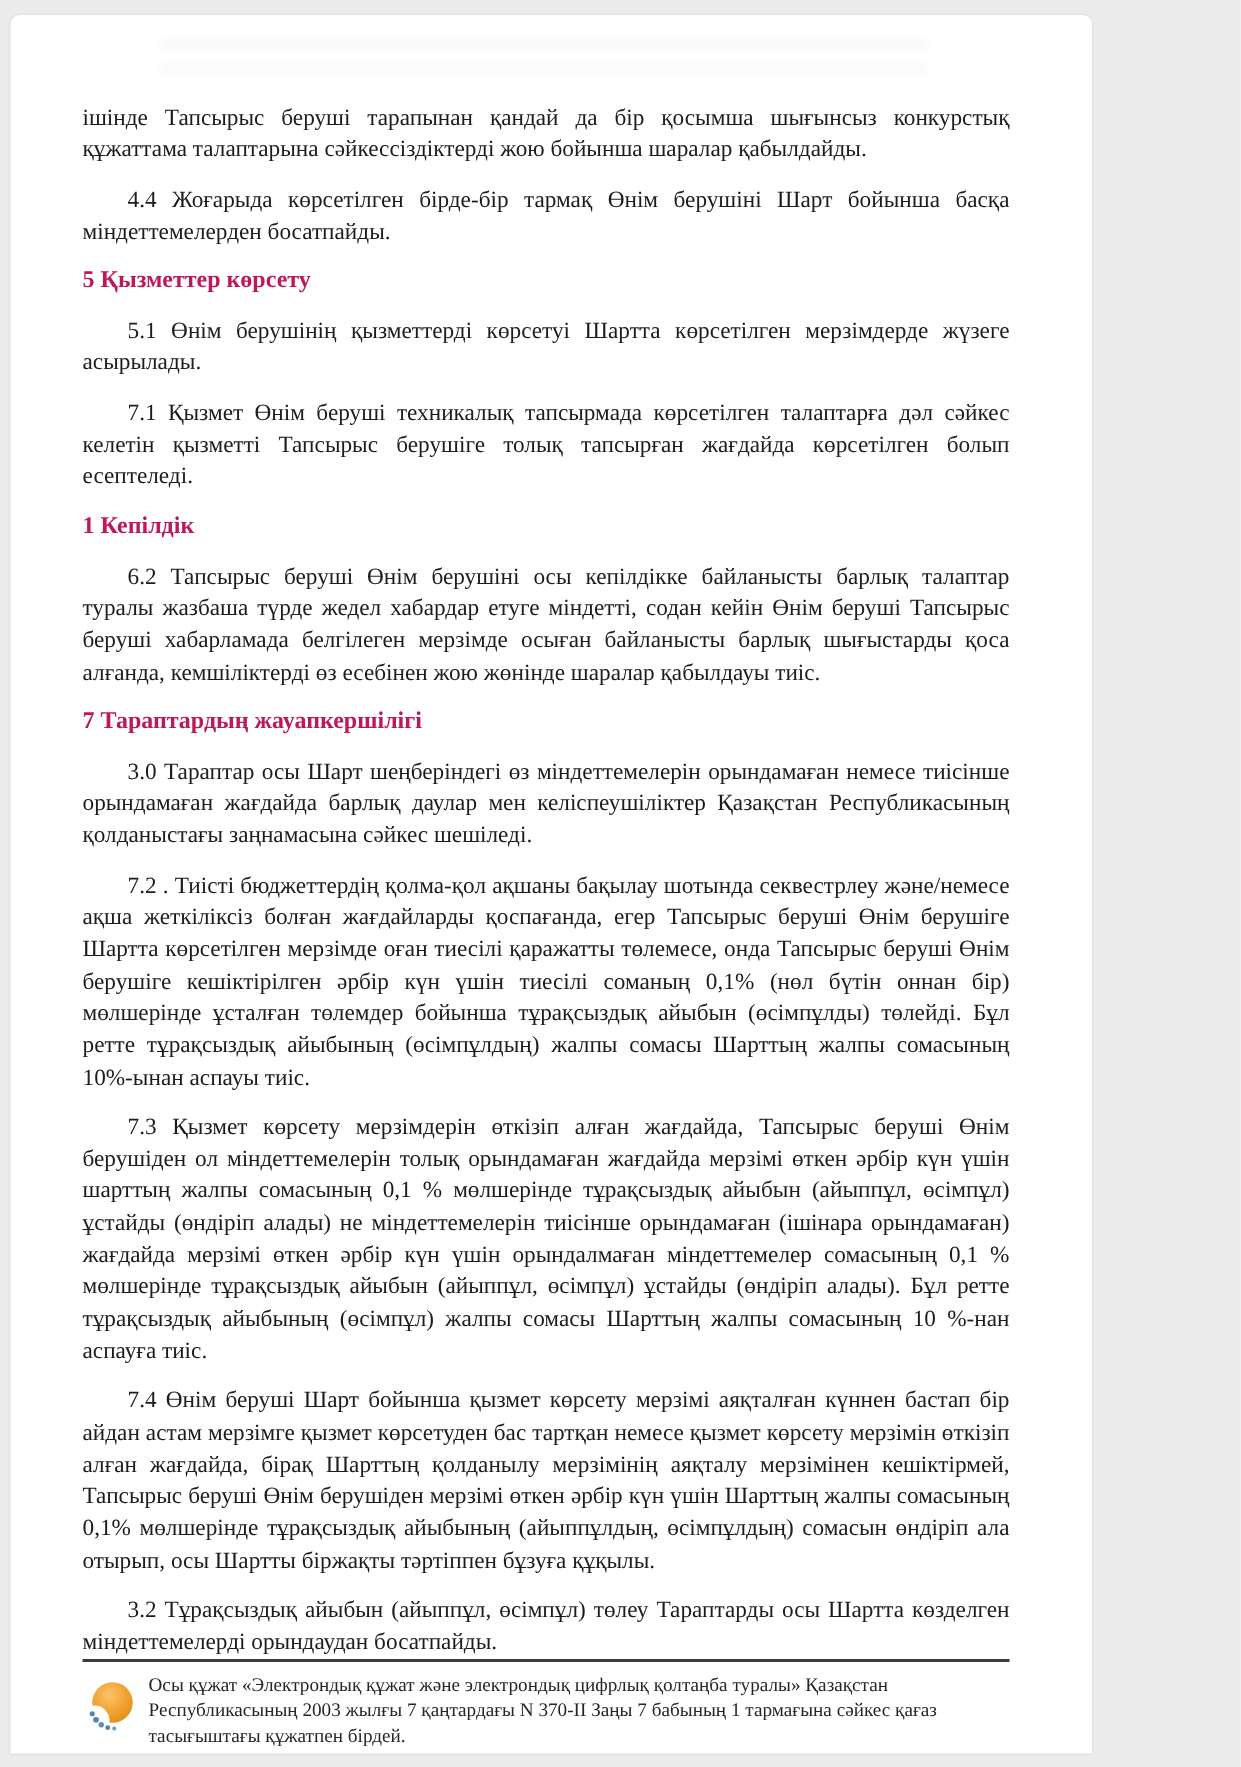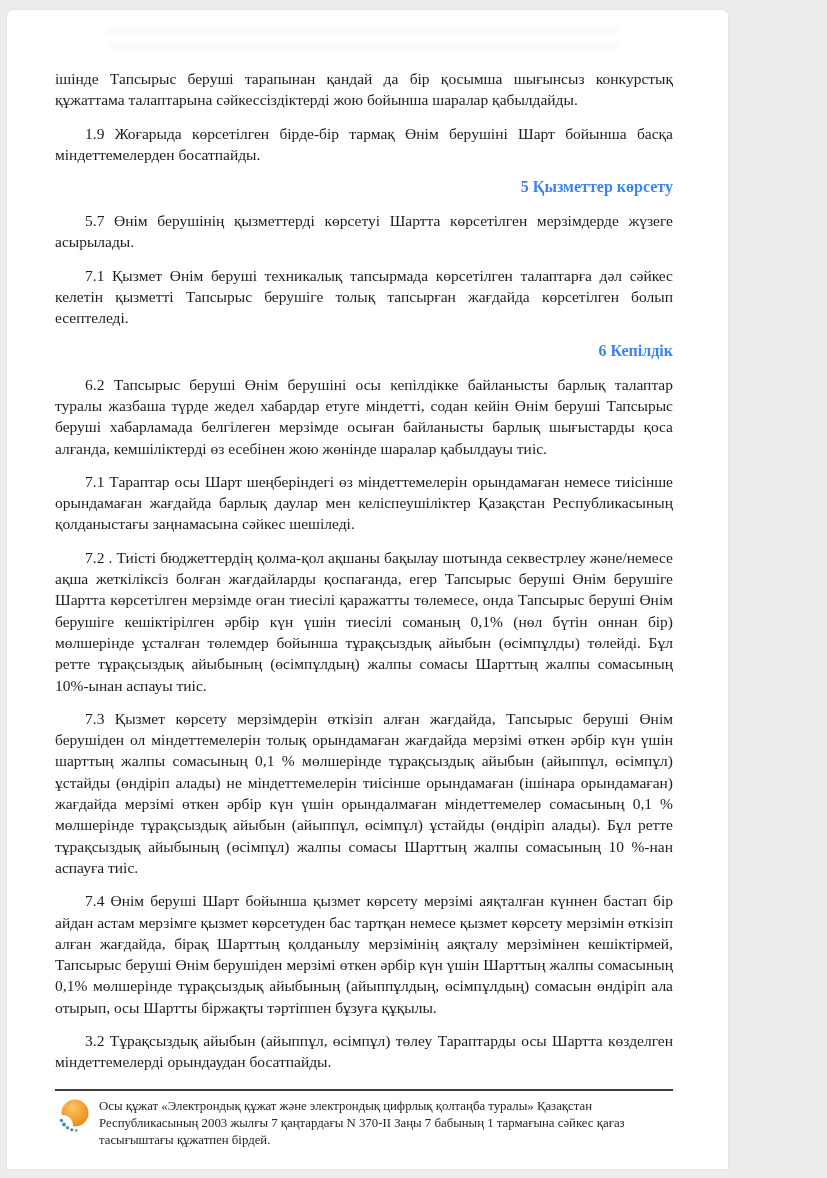--- a/index.html
+++ b/index.html
@@ -53,35 +53,35 @@
     text-align: justify;
     text-indent: 30px;
   }
   p.para.no-indent {
     text-indent: 0;
   }
   h2.heading {
     margin: 8px 0 13px 0;
     font-size: 16px;
     line-height: 20px;
-    text-align: right;
+    text-align: left;
     font-weight: bold;
-    color: #3b82f6;
+    color: #be185d;
   }
   .footer-area {
     margin-top: auto;
   }
   .footer-rule {
     border: none;
     border-top: 2px solid #3d3d3d;
     margin: 0 0 5px 0;
   }
   .footer-row {
     display: flex;
-    align-items: flex-start;
+    align-items: center;
     gap: 8px;
     padding-left: 2px;
   }
   .stamp-icon {
     flex: 0 0 auto;
     width: 34px;
     height: 40px;
     margin-top: 2px;
   }
   .footer-note {
@@ -95,27 +95,28 @@
 </style>
 </head>
 <body>
 
 <div class="canvas">
   <div class="sheet">
     <div class="scan-artifact"></div>
 
     <div class="content">
       <p class="para no-indent">ішінде Тапсырыс беруші тарапынан қандай да бір қосымша шығынсыз конкурстық құжаттама талаптарына сәйкессіздіктерді жою бойынша шаралар қабылдайды.</p>
-      <p class="para">1.9 Жоғарыда көрсетілген бірде-бір тармақ Өнім берушіні Шарт бойынша басқа міндеттемелерден босатпайды.</p>
+      <p class="para">4.4 Жоғарыда көрсетілген бірде-бір тармақ Өнім берушіні Шарт бойынша басқа міндеттемелерден босатпайды.</p>
       <h2 class="heading">5 Қызметтер көрсету</h2>
-      <p class="para">5.7 Өнім берушінің қызметтерді көрсетуі Шартта көрсетілген мерзімдерде жүзеге асырылады.</p>
+      <p class="para">5.1 Өнім берушінің қызметтерді көрсетуі Шартта көрсетілген мерзімдерде жүзеге асырылады.</p>
       <p class="para">7.1 Қызмет Өнім беруші техникалық тапсырмада көрсетілген талаптарға дәл сәйкес келетін қызметті Тапсырыс берушіге толық тапсырған жағдайда көрсетілген болып есептеледі.</p>
-      <h2 class="heading">6 Кепілдік</h2>
+      <h2 class="heading">1 Кепілдік</h2>
       <p class="para">6.2 Тапсырыс беруші Өнім берушіні осы кепілдікке байланысты барлық талаптар туралы жазбаша түрде жедел хабардар етуге міндетті, содан кейін Өнім беруші Тапсырыс беруші хабарламада белгілеген мерзімде осыған байланысты барлық шығыстарды қоса алғанда, кемшіліктерді өз есебінен жою жөнінде шаралар қабылдауы тиіс.</p>
-      <p class="para">7.1 Тараптар осы Шарт шеңберіндегі өз міндеттемелерін орындамаған немесе тиісінше орындамаған жағдайда барлық даулар мен келіспеушіліктер Қазақстан Республикасының қолданыстағы заңнамасына сәйкес шешіледі.</p>
+      <h2 class="heading">7 Тараптардың жауапкершілігі</h2>
+      <p class="para">3.0 Тараптар осы Шарт шеңберіндегі өз міндеттемелерін орындамаған немесе тиісінше орындамаған жағдайда барлық даулар мен келіспеушіліктер Қазақстан Республикасының қолданыстағы заңнамасына сәйкес шешіледі.</p>
       <p class="para">7.2 . Тиісті бюджеттердің қолма-қол ақшаны бақылау шотында секвестрлеу және/немесе ақша жеткіліксіз болған жағдайларды қоспағанда, егер Тапсырыс беруші Өнім берушіге Шартта көрсетілген мерзімде оған тиесілі қаражатты төлемесе, онда Тапсырыс беруші Өнім берушіге кешіктірілген әрбір күн үшін тиесілі соманың 0,1% (нөл бүтін оннан бір) мөлшерінде ұсталған төлемдер бойынша тұрақсыздық айыбын (өсімпұлды) төлейді. Бұл ретте тұрақсыздық айыбының (өсімпұлдың) жалпы сомасы Шарттың жалпы сомасының 10%-ынан аспауы тиіс.</p>
       <p class="para">7.3 Қызмет көрсету мерзімдерін өткізіп алған жағдайда, Тапсырыс беруші Өнім берушіден ол міндеттемелерін толық орындамаған жағдайда мерзімі өткен әрбір күн үшін шарттың жалпы сомасының 0,1 % мөлшерінде тұрақсыздық айыбын (айыппұл, өсімпұл) ұстайды (өндіріп алады) не міндеттемелерін тиісінше орындамаған (ішінара орындамаған) жағдайда мерзімі өткен әрбір күн үшін орындалмаған міндеттемелер сомасының 0,1 % мөлшерінде тұрақсыздық айыбын (айыппұл, өсімпұл) ұстайды (өндіріп алады). Бұл ретте тұрақсыздық айыбының (өсімпұл) жалпы сомасы Шарттың жалпы сомасының 10 %-нан аспауға тиіс.</p>
       <p class="para">7.4 Өнім беруші Шарт бойынша қызмет көрсету мерзімі аяқталған күннен бастап бір айдан астам мерзімге қызмет көрсетуден бас тартқан немесе қызмет көрсету мерзімін өткізіп алған жағдайда, бірақ Шарттың қолданылу мерзімінің аяқталу мерзімінен кешіктірмей, Тапсырыс беруші Өнім берушіден мерзімі өткен әрбір күн үшін Шарттың жалпы сомасының 0,1% мөлшерінде тұрақсыздық айыбының (айыппұлдың, өсімпұлдың) сомасын өндіріп ала отырып, осы Шартты біржақты тәртіппен бұзуға құқылы.</p>
       <p class="para" style="margin-bottom:0">3.2 Тұрақсыздық айыбын (айыппұл, өсімпұл) төлеу Тараптарды осы Шартта көзделген міндеттемелерді орындаудан босатпайды.</p>
     </div>
 
     <div class="footer-area">
       <hr class="footer-rule">
       <div class="footer-row">
         <svg class="stamp-icon" viewBox="0 0 34 40" aria-hidden="true">

